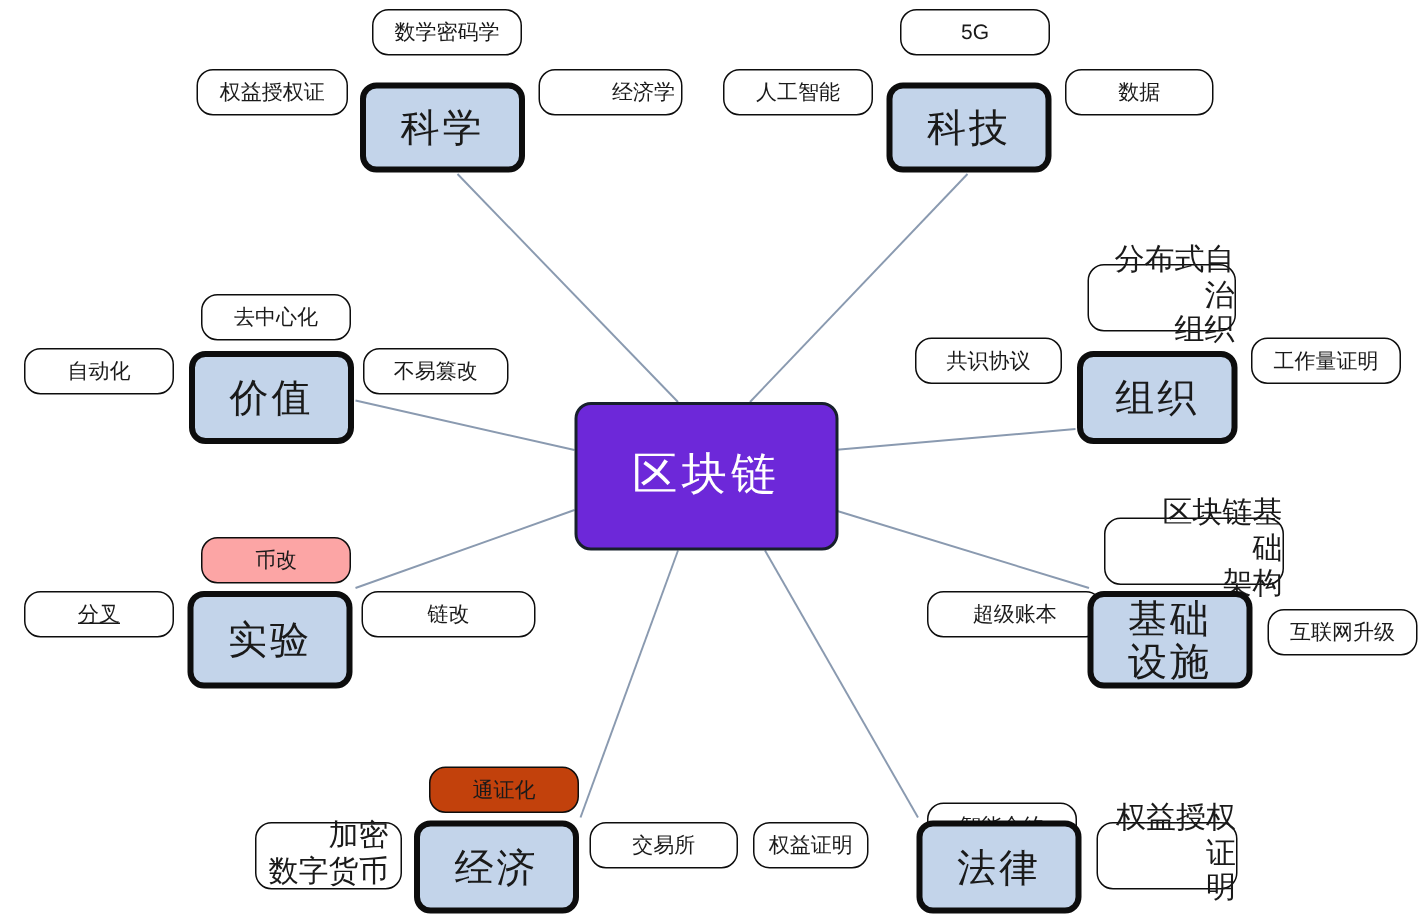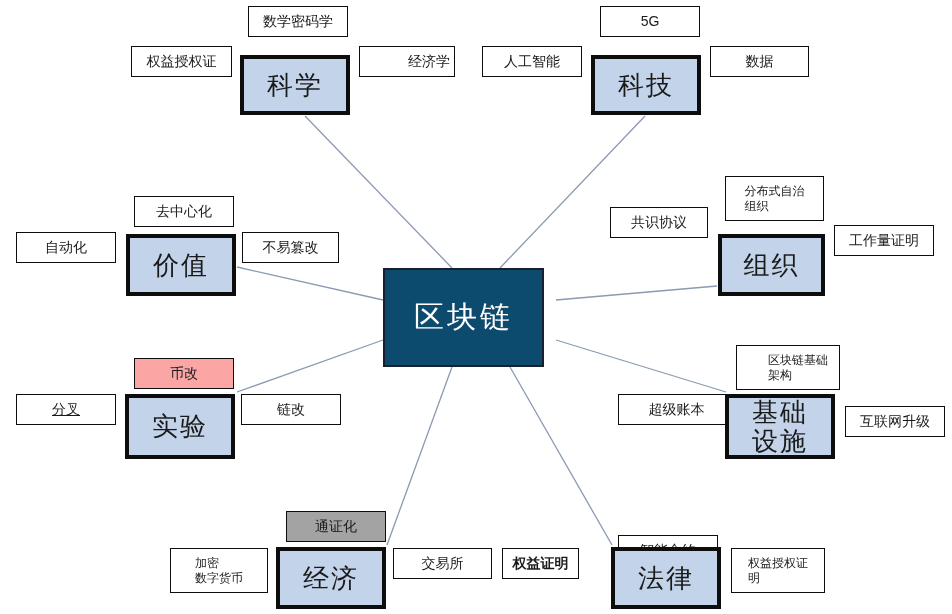--- a/index.html
+++ b/index.html
@@ -25,23 +25,24 @@
     width: 952px;
     height: 614px;
     pointer-events: none;
   }
   .node {
     position: absolute;
     box-sizing: border-box;
     display: flex;
     align-items: center;
     justify-content: center;
-    text-align: left;
+    text-align: right;
     line-height: 1.08;
     white-space: pre-line;
+    border-radius: 11px;
   }
   .node-center {
     background: #4f81bd;
     border: 2px solid #17202c;
     color: #ffffff;
     font-size: 30px;
     letter-spacing: 3px;
     z-index: 3;
   }
   .node-branch {
@@ -53,74 +54,75 @@
     z-index: 3;
   }
   .node-leaf {
     background: #ffffff;
     border: 1.6px solid #0d0d0d;
     color: #1a1a1a;
     font-size: 14px;
     z-index: 2;
   }
   .node-leaf.two-line {
-    font-size: 12px;
+    font-size: 20px;
     line-height: 1.18;
+    font-family: Liberation Mono, monospace;
   }
 </style>
 </head>
 <body>
 
 <div id="canvas">
 
   <svg id="edges" viewBox="0 0 952 614" preserveAspectRatio="none">
       <line x1="452" y1="268" x2="305" y2="116" stroke="#8a9ab0" stroke-width="1.3"></line>
       <line x1="500" y1="268" x2="645" y2="116" stroke="#8a9ab0" stroke-width="1.3"></line>
       <line x1="383" y1="300" x2="237" y2="267" stroke="#8a9ab0" stroke-width="1.3"></line>
       <line x1="556" y1="300" x2="717" y2="286" stroke="#8a9ab0" stroke-width="1.3"></line>
       <line x1="383" y1="340" x2="237" y2="392" stroke="#8a9ab0" stroke-width="1.3"></line>
       <line x1="556" y1="340" x2="726" y2="392" stroke="#8a9ab0" stroke-width="1.3"></line>
       <line x1="452" y1="367" x2="387" y2="545" stroke="#8a9ab0" stroke-width="1.3"></line>
       <line x1="510" y1="367" x2="612" y2="545" stroke="#8a9ab0" stroke-width="1.3"></line>
     </svg>
 
   <div id="nodes">
-      <div class="node node-center" style="background: #0c4a6e; color: rgb(255, 255, 255); left: 383px; top: 268px; width: 161px; height: 99px;">区块链</div>
+      <div class="node node-center" style="background: #6d28d9; color: rgb(255, 255, 255); left: 383px; top: 268px; width: 176px; height: 99px;">区块链</div>
       <div class="node node-branch" style="background: rgb(195, 212, 234); border-color: rgb(13, 13, 13); left: 240px; top: 55px; width: 110px; height: 60px;">科学</div>
       <div class="node node-leaf" style="background: rgb(255, 255, 255); border-color: rgb(13, 13, 13); left: 248px; top: 6px; width: 100px; height: 31px;">数学密码学</div>
       <div class="node node-leaf" style="background: rgb(255, 255, 255); border-color: rgb(13, 13, 13); left: 131px; top: 46px; width: 101px; height: 31px;">权益授权证</div>
       <div class="node node-leaf" style="background: rgb(255, 255, 255); border-color: rgb(13, 13, 13); left: 359px; top: 46px; width: 96px; height: 31px; padding-left: 44px;">经济学</div>
       <div class="node node-branch" style="background: rgb(195, 212, 234); border-color: rgb(13, 13, 13); left: 591px; top: 55px; width: 110px; height: 60px;">科技</div>
       <div class="node node-leaf" style="background: rgb(255, 255, 255); border-color: rgb(13, 13, 13); left: 600px; top: 6px; width: 100px; height: 31px;">5G</div>
       <div class="node node-leaf" style="background: rgb(255, 255, 255); border-color: rgb(13, 13, 13); left: 482px; top: 46px; width: 100px; height: 31px;">人工智能</div>
       <div class="node node-leaf" style="background: rgb(255, 255, 255); border-color: rgb(13, 13, 13); left: 710px; top: 46px; width: 99px; height: 31px;">数据</div>
       <div class="node node-branch" style="background: rgb(195, 212, 234); border-color: rgb(13, 13, 13); left: 126px; top: 234px; width: 110px; height: 62px;">价值</div>
       <div class="node node-leaf" style="background: rgb(255, 255, 255); border-color: rgb(13, 13, 13); left: 134px; top: 196px; width: 100px; height: 31px;">去中心化</div>
       <div class="node node-leaf" style="background: rgb(255, 255, 255); border-color: rgb(13, 13, 13); left: 16px; top: 232px; width: 100px; height: 31px;">自动化</div>
       <div class="node node-leaf" style="background: rgb(255, 255, 255); border-color: rgb(13, 13, 13); left: 242px; top: 232px; width: 97px; height: 31px;">不易篡改</div>
       <div class="node node-branch" style="background: rgb(195, 212, 234); border-color: rgb(13, 13, 13); left: 718px; top: 234px; width: 107px; height: 62px;">组织</div>
       <div class="node node-leaf two-line" style="background: rgb(255, 255, 255); border-color: rgb(13, 13, 13); left: 725px; top: 176px; width: 99px; height: 45px;">分布式自治
 组织</div>
-      <div class="node node-leaf" style="background: rgb(255, 255, 255); border-color: rgb(13, 13, 13); left: 610px; top: 207px; width: 98px; height: 31px;">共识协议</div>
+      <div class="node node-leaf" style="background: rgb(255, 255, 255); border-color: rgb(13, 13, 13); left: 610px; top: 225px; width: 98px; height: 31px;">共识协议</div>
       <div class="node node-leaf" style="background: rgb(255, 255, 255); border-color: rgb(13, 13, 13); left: 834px; top: 225px; width: 100px; height: 31px;">工作量证明</div>
       <div class="node node-branch" style="background: rgb(195, 212, 234); border-color: rgb(13, 13, 13); left: 125px; top: 394px; width: 110px; height: 65px;">实验</div>
       <div class="node node-leaf" style="background: #fca5a5; border-color: rgb(13, 13, 13); left: 134px; top: 358px; width: 100px; height: 31px;">币改</div>
       <div class="node node-leaf" style="background: rgb(255, 255, 255); border-color: rgb(13, 13, 13); left: 16px; top: 394px; width: 100px; height: 31px; text-decoration: underline;">分叉</div>
-      <div class="node node-leaf" style="background: rgb(255, 255, 255); border-color: rgb(13, 13, 13); left: 241px; top: 394px; width: 100px; height: 31px;">链改</div>
+      <div class="node node-leaf" style="background: rgb(255, 255, 255); border-color: rgb(13, 13, 13); left: 241px; top: 394px; width: 116px; height: 31px;">链改</div>
       <div class="node node-branch" style="background: rgb(195, 212, 234); border-color: rgb(13, 13, 13); left: 725px; top: 394px; width: 110px; height: 65px;">基础
 设施</div>
-      <div class="node node-leaf two-line" style="background: rgb(255, 255, 255); border-color: rgb(13, 13, 13); left: 736px; top: 345px; width: 104px; height: 45px; padding-left: 20px;">区块链基础
+      <div class="node node-leaf two-line" style="background: rgb(255, 255, 255); border-color: rgb(13, 13, 13); left: 736px; top: 345px; width: 120px; height: 45px; padding-left: 20px;">区块链基础
 架构</div>
       <div class="node node-leaf" style="background: rgb(255, 255, 255); border-color: rgb(13, 13, 13); left: 618px; top: 394px; width: 117px; height: 31px;">超级账本</div>
       <div class="node node-leaf" style="background: rgb(255, 255, 255); border-color: rgb(13, 13, 13); left: 845px; top: 406px; width: 100px; height: 31px;">互联网升级</div>
       <div class="node node-branch" style="background: rgb(195, 212, 234); border-color: rgb(13, 13, 13); left: 276px; top: 547px; width: 110px; height: 62px;">经济</div>
-      <div class="node node-leaf" style="background: #a3a3a3; border-color: rgb(13, 13, 13); left: 286px; top: 511px; width: 100px; height: 31px;">通证化</div>
+      <div class="node node-leaf" style="background: #c2410c; border-color: rgb(13, 13, 13); left: 286px; top: 511px; width: 100px; height: 31px;">通证化</div>
       <div class="node node-leaf two-line" style="background: rgb(255, 255, 255); border-color: rgb(13, 13, 13); left: 170px; top: 548px; width: 98px; height: 45px;">加密
 数字货币</div>
       <div class="node node-leaf" style="background: rgb(255, 255, 255); border-color: rgb(13, 13, 13); left: 393px; top: 548px; width: 99px; height: 31px;">交易所</div>
       <div class="node node-branch" style="background: rgb(195, 212, 234); border-color: rgb(13, 13, 13); left: 611px; top: 547px; width: 110px; height: 62px;">法律</div>
       <div class="node node-leaf" style="background: rgb(255, 255, 255); border-color: rgb(13, 13, 13); left: 618px; top: 535px; width: 100px; height: 31px;">智能合约</div>
-      <div class="node node-leaf" style="background: rgb(255, 255, 255); border-color: rgb(13, 13, 13); left: 502px; top: 548px; width: 77px; height: 31px; font-weight: bold;">权益证明</div>
+      <div class="node node-leaf" style="background: rgb(255, 255, 255); border-color: rgb(13, 13, 13); left: 502px; top: 548px; width: 77px; height: 31px;">权益证明</div>
       <div class="node node-leaf two-line" style="background: rgb(255, 255, 255); border-color: rgb(13, 13, 13); left: 731px; top: 548px; width: 94px; height: 45px;">权益授权证
 明</div>
     </div>
 
 </div>
 
 </body></html>

